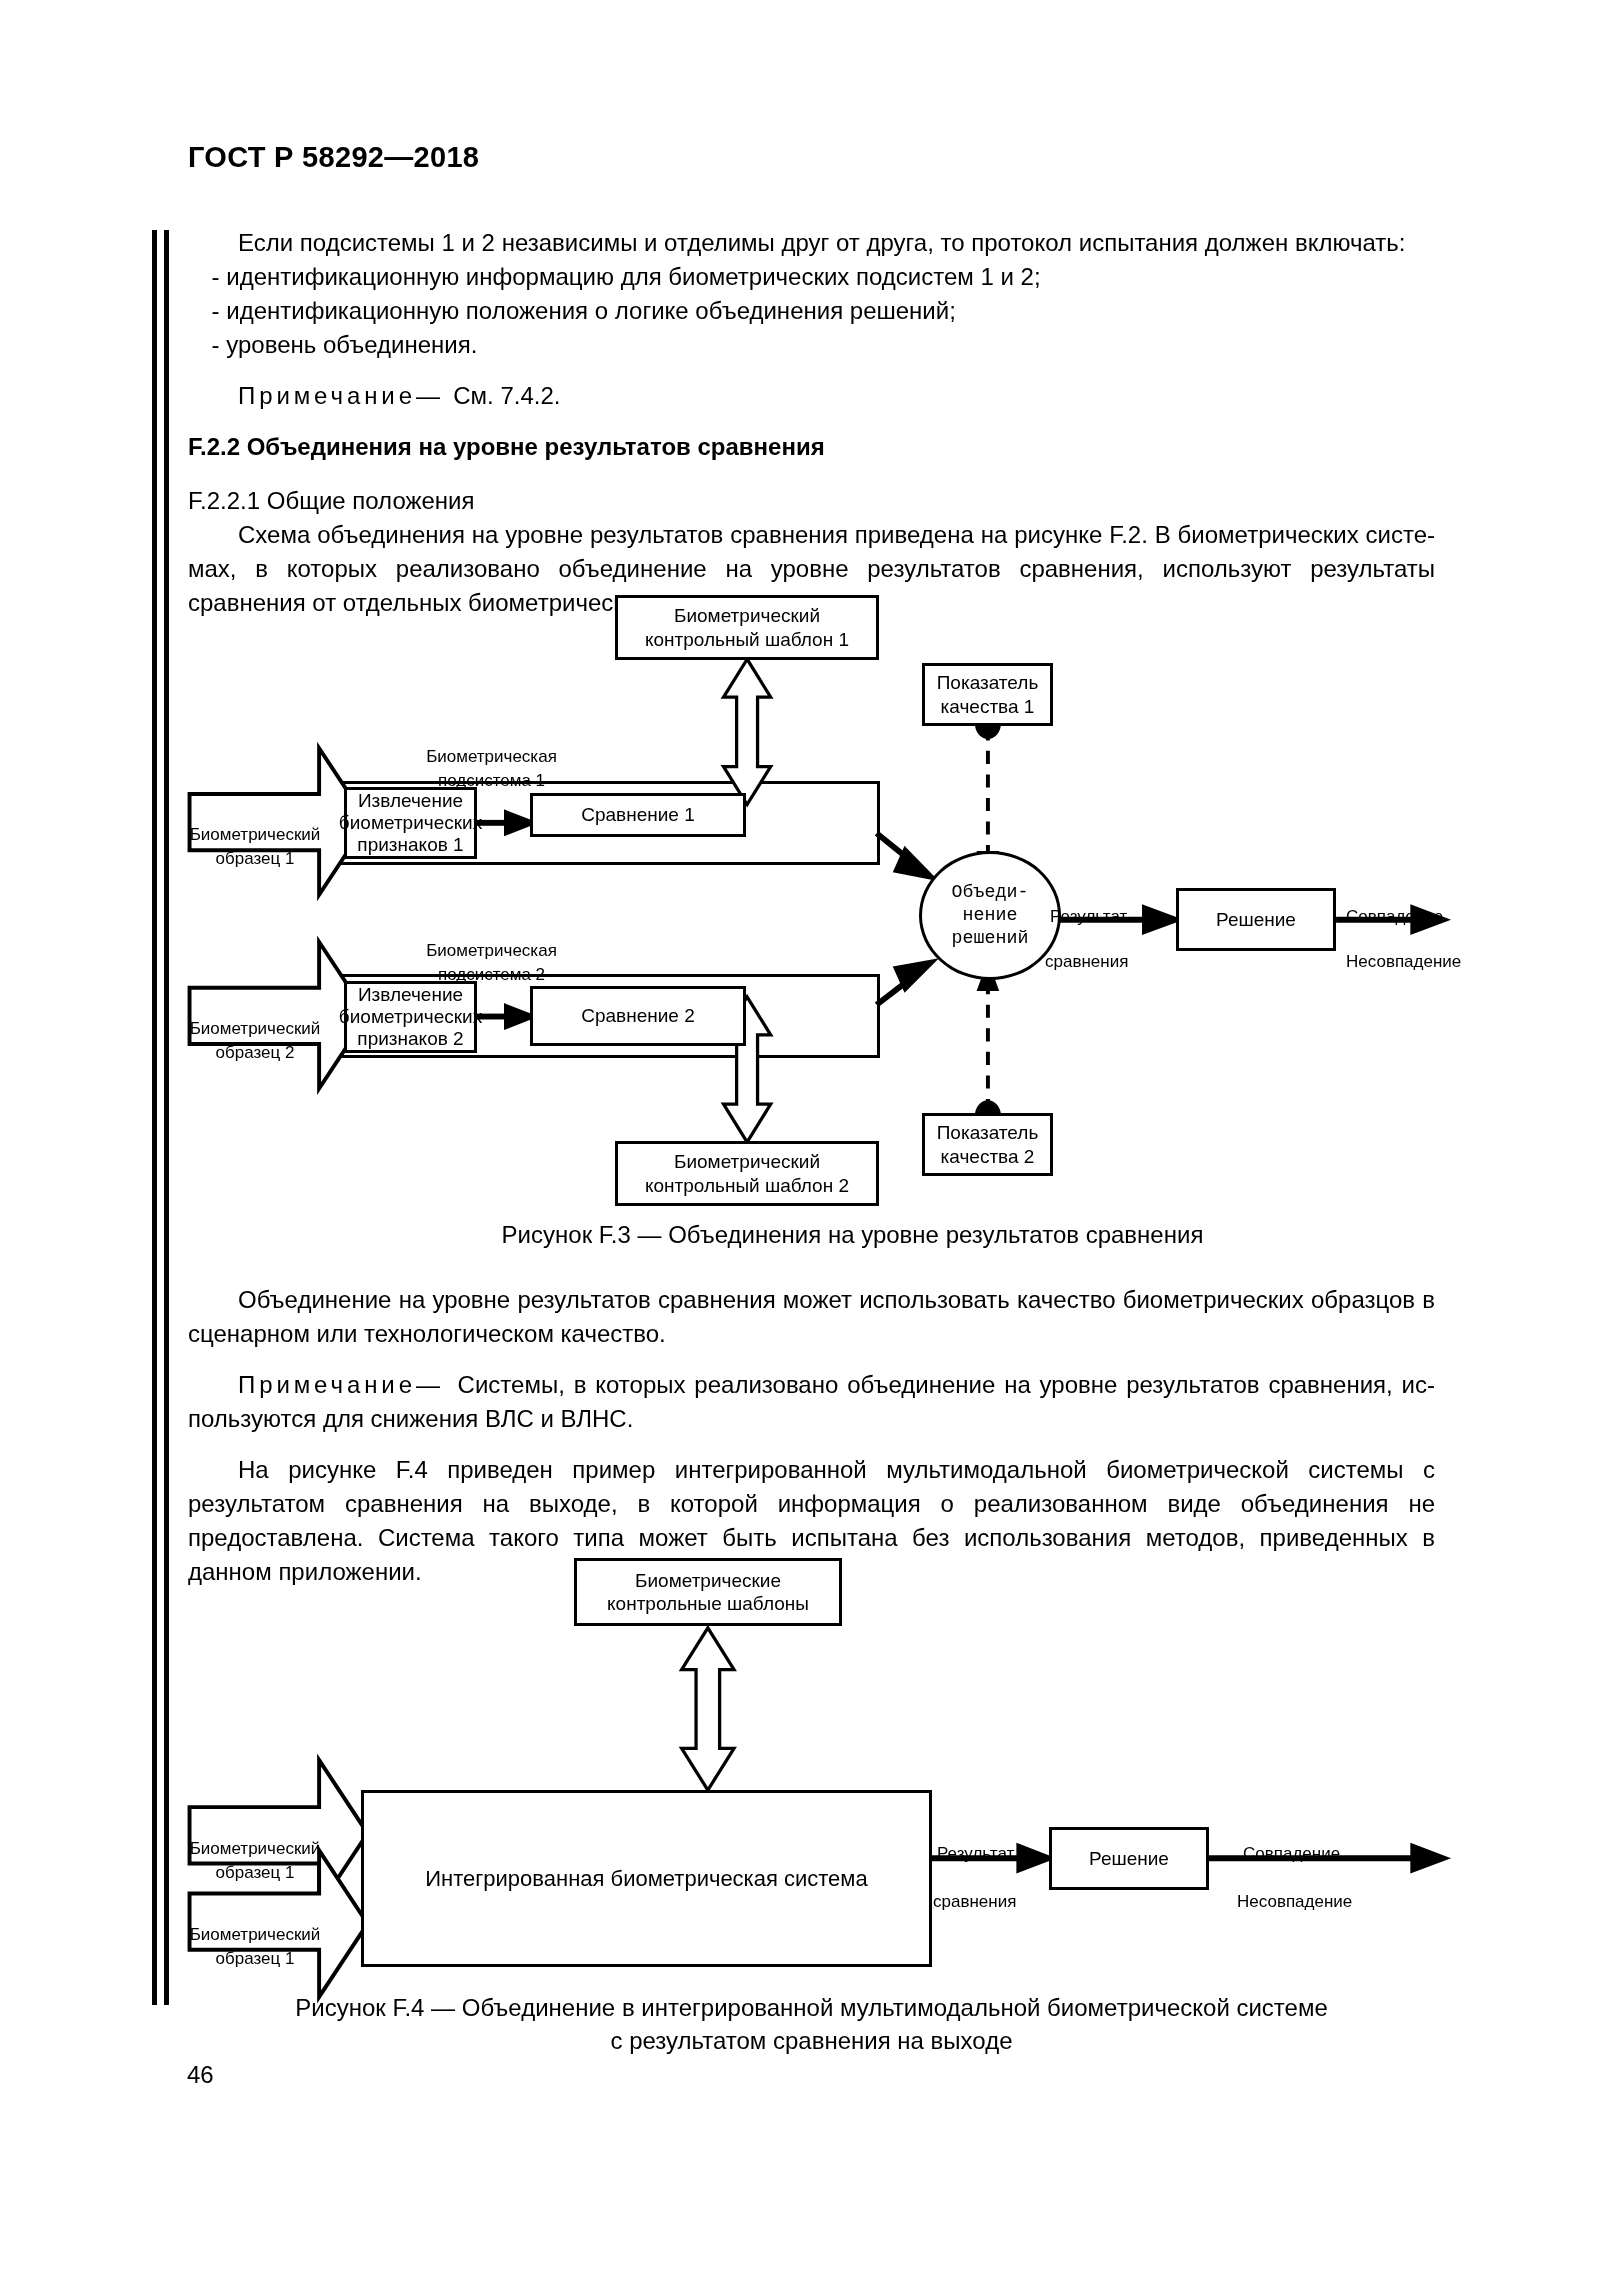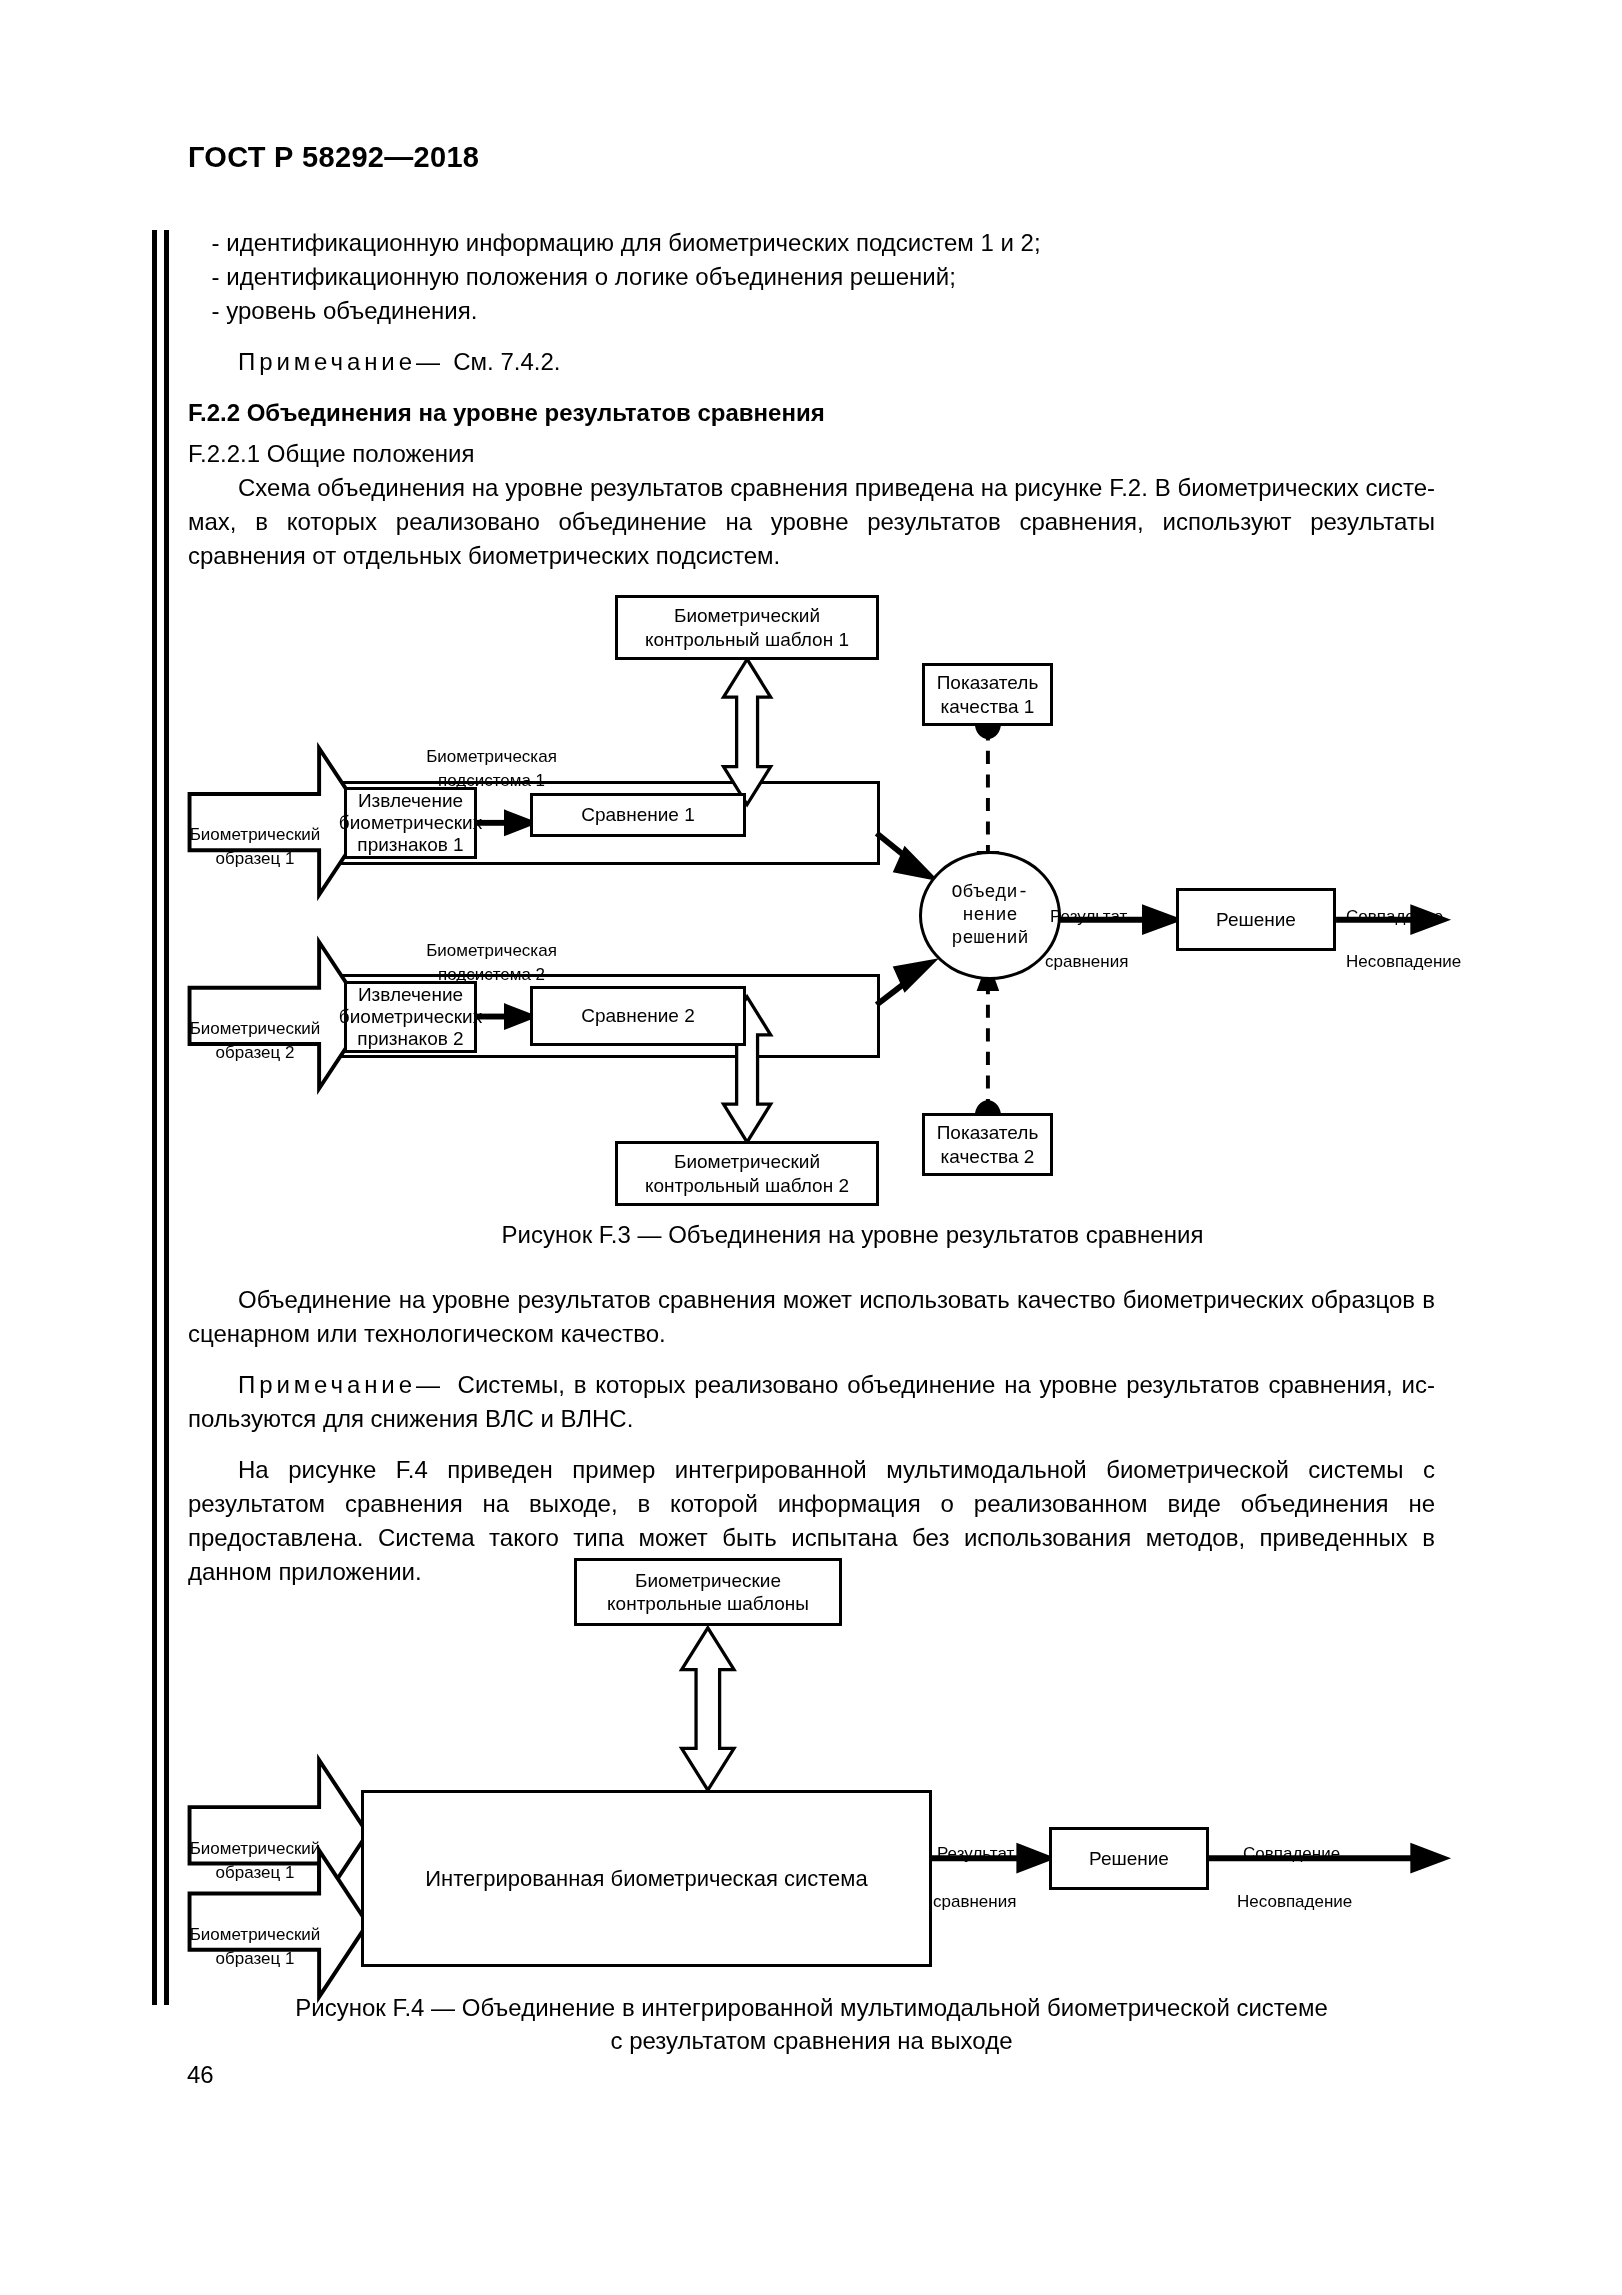--- a/index.html
+++ b/index.html
@@ -34,21 +34,21 @@
     position:absolute; left:188px; top:226px; width:1247px;
     font-size:24px; line-height:34px;
   }
   .body-text p { margin:0; text-align:justify; }
   .body-text p.ind { text-indent:50px; }
   .body-text p.note { text-indent:50px; margin-top:17px; margin-bottom:17px;}
   .sp { letter-spacing:3.9px;margin-top:43px; }
   h3.sec {
     margin:17px 0 0 0; font-size:24px; font-weight:bold; text-indent:0;
   }
-  p.subsec { margin:7px 0 0 0; }
+  p.subsec { margin:20px 0 0 0; }
   .last-line { text-align:left; }
 
   
   .fig { position:absolute; }
   .box {
     position:absolute; border:2.6px solid #000; background:#fff;
     display:flex; align-items:center; justify-content:center;
     text-align:center; font-size:19px; line-height:23.6px; box-sizing:border-box;
     z-index:3;
   }
@@ -80,20 +80,21 @@
 <div class="page">
 
   <div class="margin-bars">
     <div class="bar b1"></div>
     <div class="bar b2"></div>
   </div>
 
   <div class="header-std">ГОСТ Р 58292—2018</div>
 
   <div class="body-text">
+    <p class="ind last-line">Если подсистемы 1 и 2 независимы и отделимы друг от друга, то протокол испытания должен включать:</p>
     <p class="last-line" style="text-indent:23.6px">- идентификационную информацию для биометрических подсистем 1 и 2;</p>
     <p class="last-line" style="text-indent:23.6px">- идентификационную положения о логике объединения решений;</p>
     <p class="last-line" style="text-indent:23.6px">- уровень объединения.</p>
     <p class="note last-line"><span class="sp">Примечание</span><span>—</span>&nbsp; <span>См. 7.4.2.</span></p>
     <h3 class="sec">F.2.2 Объединения на уровне результатов сравнения</h3>
     <p class="subsec last-line">F.2.2.1 Общие положения</p>
     <p class="ind">Схема объединения на уровне результатов сравнения приведена на рисунке F.2. В биометрических систе-мах, в которых реализовано объединение на уровне результатов сравнения, используют результаты сравнения от отдельных биометрических подсистем.</p>
   </div>
 
   <div class="fig" style="left:183px; top:625px; width:1263px; height:609px;">

